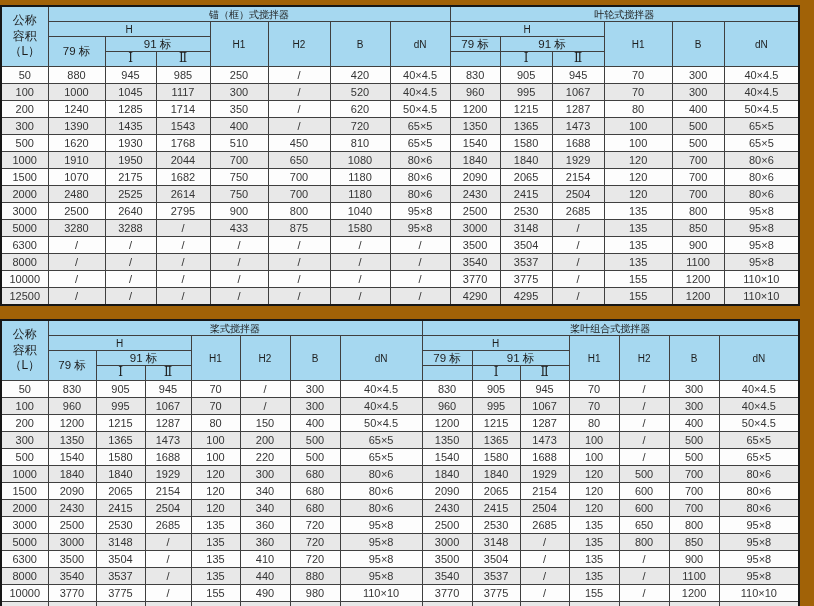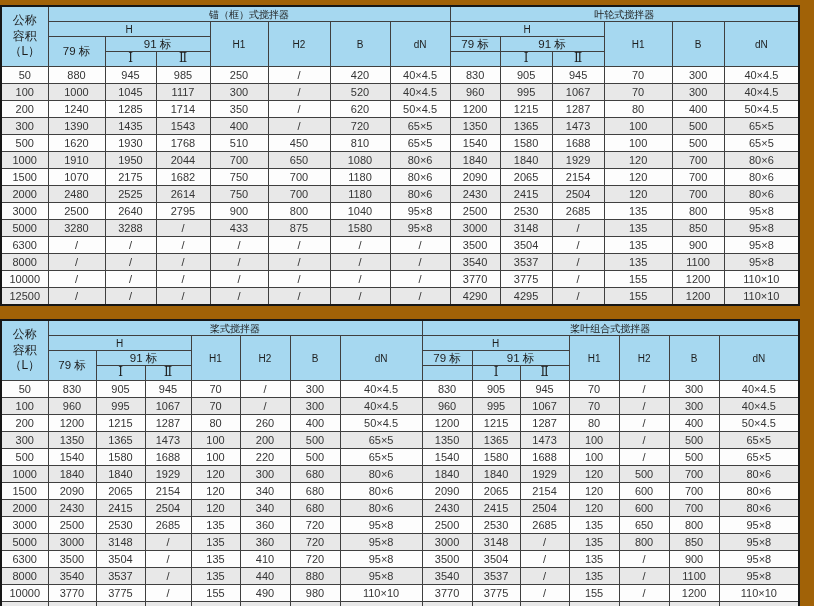--- a/index.html
+++ b/index.html
@@ -430,21 +430,21 @@
           <td>/</td>
           <td>300</td>
           <td>40×4.5</td>
         </tr>
         <tr>
           <td>200</td>
           <td>1200</td>
           <td>1215</td>
           <td>1287</td>
           <td>80</td>
-          <td>260</td>
+          <td>150</td>
           <td>400</td>
           <td>50×4.5</td>
           <td>1200</td>
           <td>1215</td>
           <td>1287</td>
           <td>80</td>
           <td>/</td>
           <td>400</td>
           <td>50×4.5</td>
         </tr>

